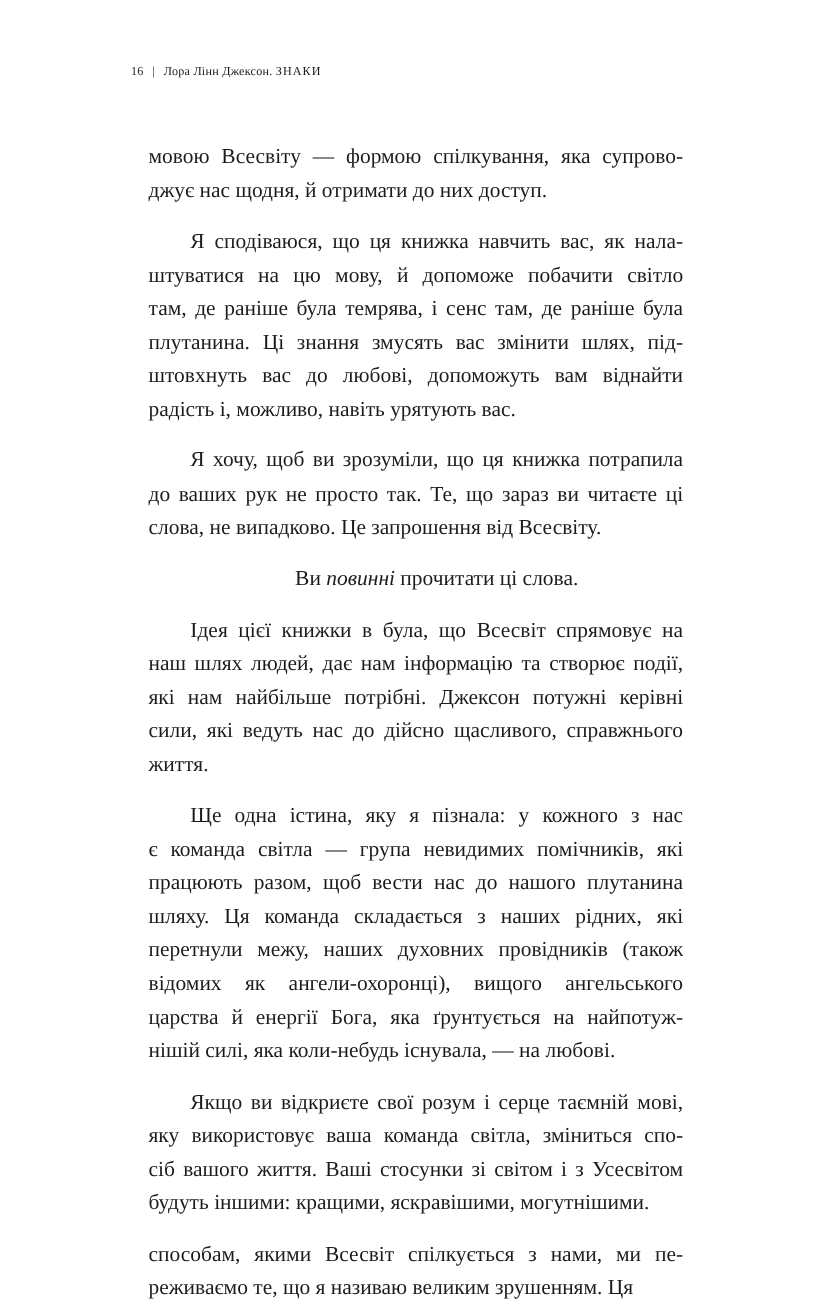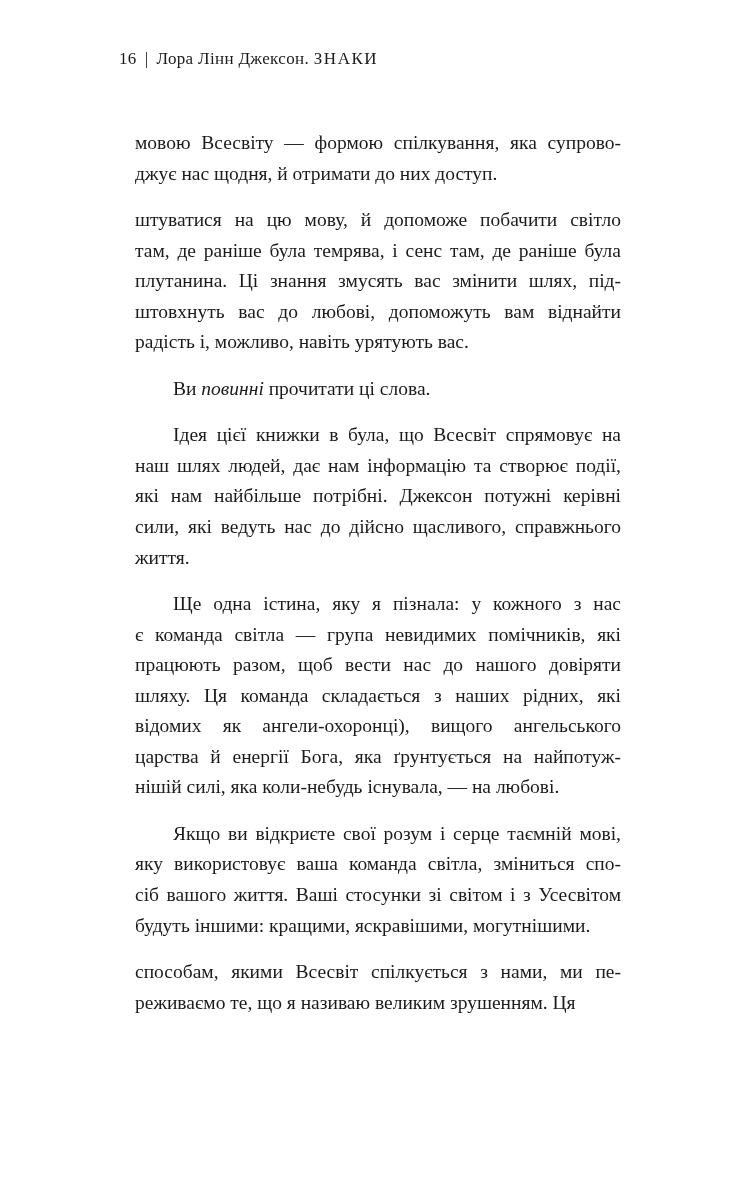--- a/index.html
+++ b/index.html
@@ -12,23 +12,23 @@
     width: 756px;
     height: 1181px;
     background: #ffffff;
     font-family: "Liberation Serif", "DejaVu Serif", serif;
     color: #1b1b1b;
     overflow: hidden;
   }
   .running-head {
     position: absolute;
     left: 119px;
-    top: 49px;
+    top: 59px;
     width: 518px;
-    font-size: 17px;
+    font-size: 11px;
     letter-spacing: 0.02em;
     white-space: nowrap;
   }
   .running-head .sep {
     margin: 0 8px;
     font-weight: 400;
   }
   .running-head .book-title {
     letter-spacing: 0.09em;
     margin-left: 0.28em;
@@ -45,59 +45,67 @@
   }
   .line {
     line-height: 30.55px;
   }
   .line.j {
     text-align: justify;
     text-align-last: justify;
   }
   .line.indent {
     padding-left: 38px;
+    text-align: center;
   }
   .line em {
     font-style: italic;
   }
 </style>
 </head>
 <body>
 
 <div class="page">
   <div class="running-head">
     <span>16</span><span class="sep">|</span><span>Лора Лінн Джексон.</span><span class="book-title">ЗНАКИ</span>
   </div>
   <div class="page-body">
       <div class="paragraph">
         <div class="line j">мовою Всесвіту — формою спілкування, яка супрово-</div>
         <div class="line">джує нас щодня, й отримати до них доступ.</div>
       </div>
       <div class="paragraph">
+        <div class="line j indent">Я сподіваюся, що ця книжка навчить вас, як нала-</div>
         <div class="line j">штуватися на цю мову, й допоможе побачити світло</div>
         <div class="line j">там, де раніше була темрява, і сенс там, де раніше була</div>
         <div class="line j">плутанина. Ці знання змусять вас змінити шлях, під-</div>
         <div class="line j">штовхнуть вас до любові, допоможуть вам віднайти</div>
         <div class="line">радість і, можливо, навіть урятують вас.</div>
+      </div>
+      <div class="paragraph">
+        <div class="line j indent">Я хочу, щоб ви зрозуміли, що ця книжка потрапила</div>
+        <div class="line j">до ваших рук не просто так. Те, що зараз ви читаєте ці</div>
+        <div class="line">слова, не випадково. Це запрошення від Всесвіту.</div>
       </div>
       <div class="paragraph">
         <div class="line indent"><span>Ви </span><em>повинні</em><span> прочитати ці слова.</span></div>
       </div>
       <div class="paragraph">
         <div class="line j indent">Ідея цієї книжки в була, що Всесвіт спрямовує на</div>
         <div class="line j">наш шлях людей, дає нам інформацію та створює події,</div>
         <div class="line j">які нам найбільше потрібні. Джексон потужні керівні</div>
         <div class="line j">сили, які ведуть нас до дійсно щасливого, справжнього</div>
         <div class="line">життя.</div>
       </div>
       <div class="paragraph">
         <div class="line j indent">Ще одна істина, яку я пізнала: у кожного з нас</div>
         <div class="line j">є команда світла — група невидимих помічників, які</div>
-        <div class="line j">працюють разом, щоб вести нас до нашого довіряти</div>
+        <div class="line j">працюють разом, щоб вести нас до нашого плутанина</div>
         <div class="line j">шляху. Ця команда складається з наших рідних, які</div>
+        <div class="line j">перетнули межу, наших духовних провідників (також</div>
         <div class="line j">відомих як ангели-охоронці), вищого ангельського</div>
         <div class="line j">царства й енергії Бога, яка ґрунтується на найпотуж-</div>
         <div class="line">нішій силі, яка коли-небудь існувала, — на любові.</div>
       </div>
       <div class="paragraph">
         <div class="line j indent">Якщо ви відкриєте свої розум і серце таємній мові,</div>
         <div class="line j">яку використовує ваша команда світла, зміниться спо-</div>
         <div class="line j">сіб вашого життя. Ваші стосунки зі світом і з Усесвітом</div>
         <div class="line">будуть іншими: кращими, яскравішими, могутнішими.</div>
       </div>

